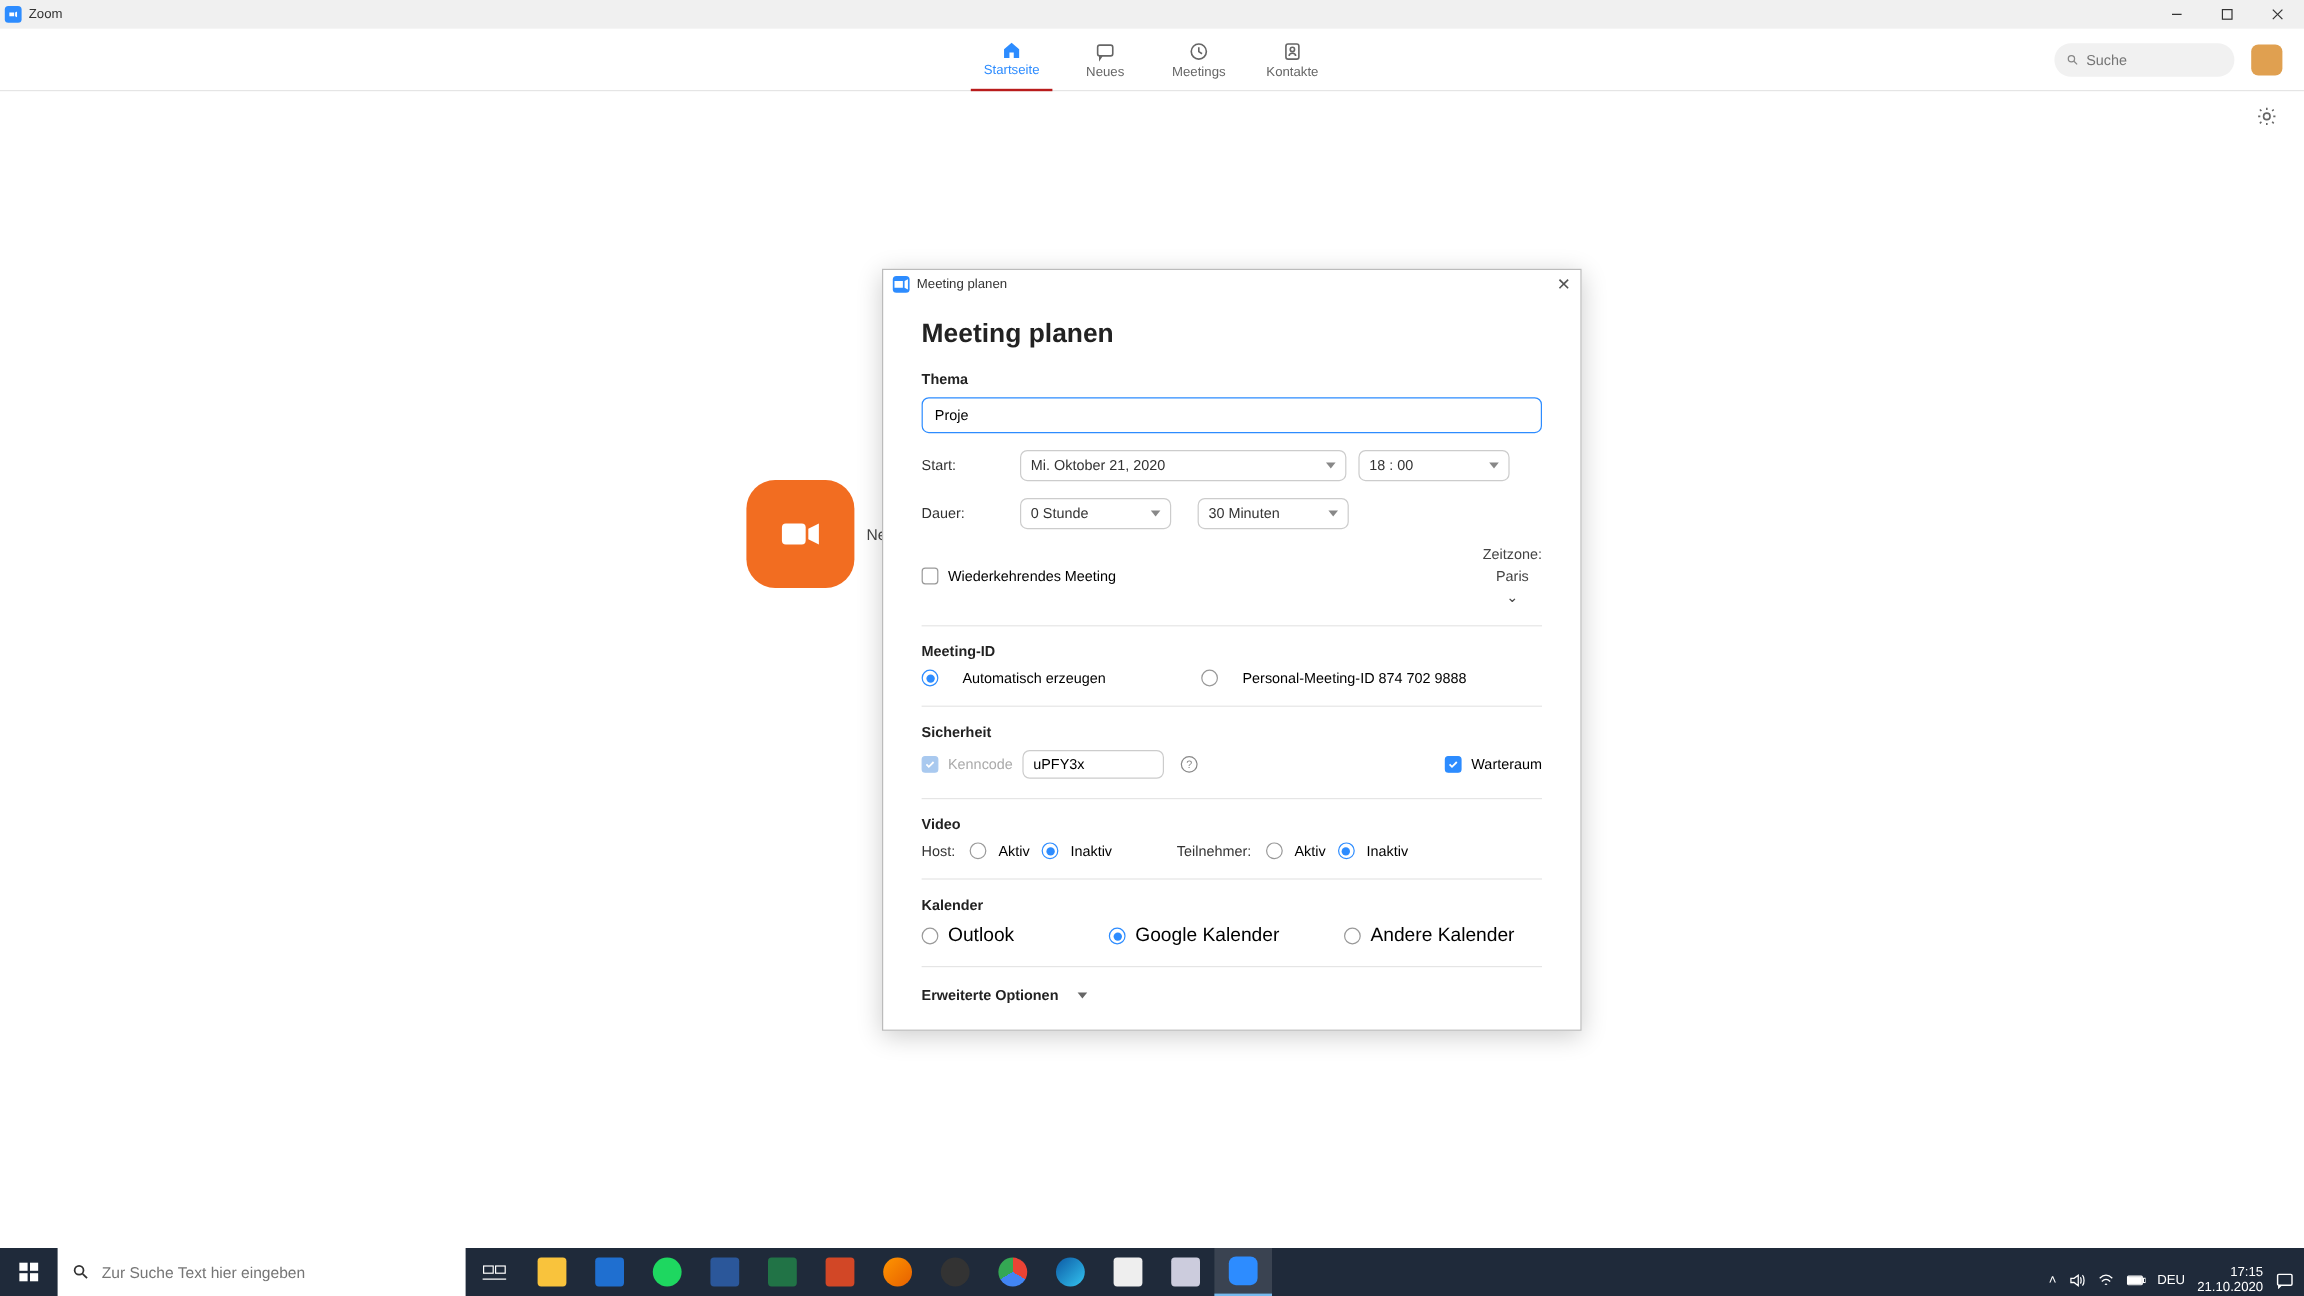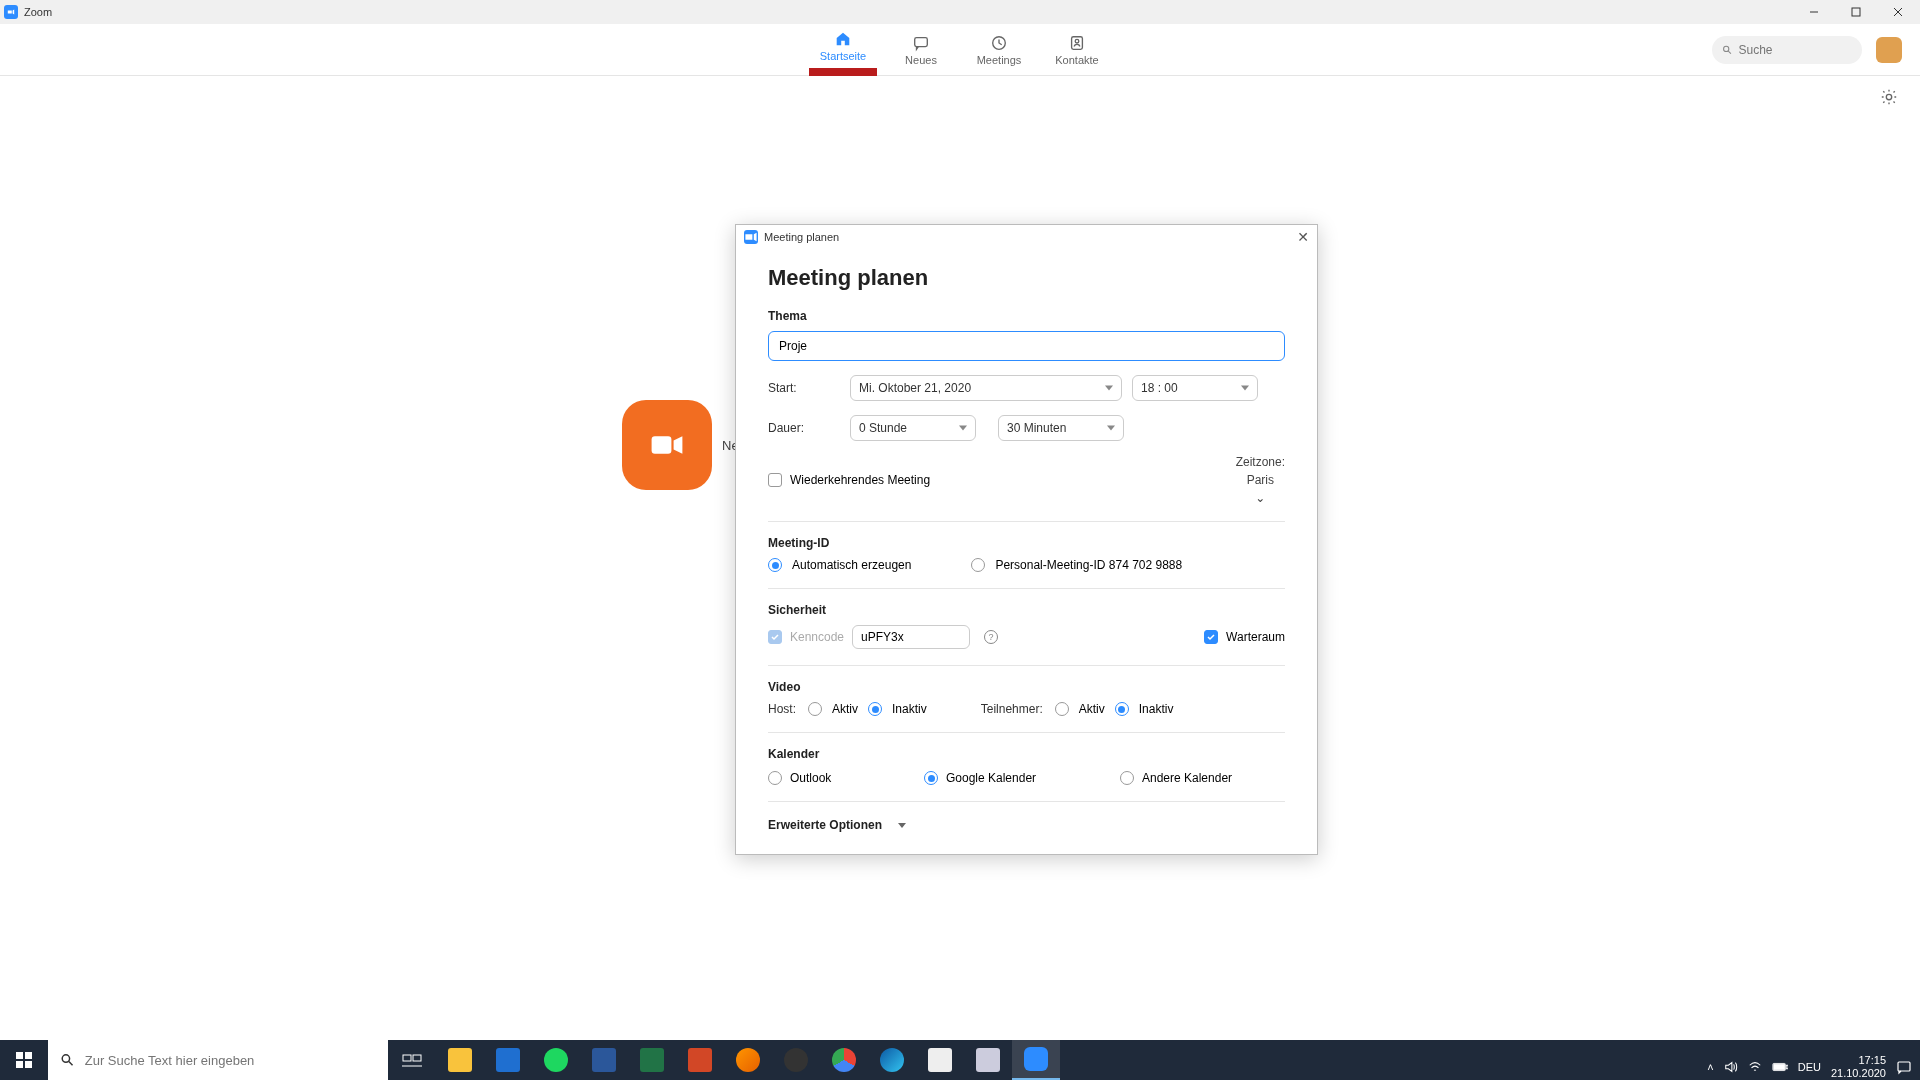--- a/index.html
+++ b/index.html
@@ -9,21 +9,21 @@
 .titlebar { height:24px; background:#f0f0f0; display:flex; align-items:center; padding:0 4px; font-size:11px; color:#333; }
 .titlebar .app-icon { width:14px; height:14px; background:#2d8cff; border-radius:3px; margin-right:6px; display:flex; align-items:center; justify-content:center; }
 .titlebar .app-icon svg { width:8px; height:8px; fill:#fff; }
 .titlebar .win-controls { margin-left:auto; display:flex; gap:18px; padding-right:6px; }
 .titlebar .win-btn { width:24px; height:16px; display:flex; align-items:center; justify-content:center; cursor:pointer; }
 
 
 .topnav { height:52px; background:#fff; border-bottom:1px solid #e5e5e5; display:flex; align-items:center; position:relative; }
 .topnav .tabs { position:absolute; left:50%; transform:translateX(-50%); display:flex; gap:10px; }
 .topnav .tab { display:flex; flex-direction:column; align-items:center; justify-content:center; width:68px; height:52px; cursor:pointer; font-size:11px; color:#666; }
-.topnav .tab.active { color:#2d8cff; border-bottom:8px solid #b91c1c; }
+.topnav .tab.active { color:#2d8cff; border-bottom:2px solid #b91c1c; }
 .topnav .tab .ico { width:20px; height:20px; margin-bottom:1px; display:flex; align-items:center; justify-content:center; }
 .topnav .right { position:absolute; right:18px; display:flex; align-items:center; gap:14px; }
 .searchbox { background:#f1f1f1; border-radius:14px; height:28px; width:150px; display:flex; align-items:center; padding:0 10px; font-size:12px; color:#888; }
 .searchbox input { border:none; background:transparent; outline:none; font-size:12px; width:100%; margin-left:6px; }
 .avatar { width:26px; height:26px; border-radius:6px; background:#e0a050; }
 
 .gear { position:absolute; right:22px; top:88px; cursor:pointer; }
 
 
 .bg-buttons { position:absolute; top:400px; left:622px; display:flex; flex-direction:column; align-items:center; gap:72px; }
@@ -49,33 +49,33 @@
 .chk-row { display:flex; align-items:center; gap:8px; margin-top:14px; font-size:12px; }
 .chk { width:14px; height:14px; border:1px solid #999; border-radius:3px; display:flex; align-items:center; justify-content:center; cursor:pointer; }
 .chk.checked { background:#2d8cff; border-color:#2d8cff; }
 .chk.disabled-checked { background:#a9c9ef; border-color:#a9c9ef; }
 .chk svg { width:10px; height:10px; }
 .zone { margin-left:auto; font-size:12px; color:#444; display:flex; align-items:center; gap:4px; cursor:pointer;flex-direction:column; }
 
 .divider { border:none; border-top:1px solid #e5e5e5; margin-top:16px; }
 
 .sect { margin-top:14px; }
-.radio-row { display:flex; align-items:center; gap:10px; font-size:12px; margin-top:8px; }
+.radio-row { display:flex; align-items:center; gap:20px; font-size:12px; margin-top:8px; }
 .radio { width:14px; height:14px; border:1.5px solid #999; border-radius:50%; display:flex; align-items:center; justify-content:center; cursor:pointer; flex-shrink:0; }
 .radio.checked { border-color:#2d8cff; }
 .radio.checked::after { content:""; width:7px; height:7px; background:#2d8cff; border-radius:50%; }
 .radio-lbl { cursor:pointer; }
 
 .passcode-input { width:118px; height:24px; border:1px solid #ccc; border-radius:6px; padding:0 8px; font-size:12px; }
 .info-icon { width:14px; height:14px; border:1px solid #888; border-radius:50%; display:flex; align-items:center; justify-content:center; font-size:9px; color:#888; margin-left:6px; cursor:pointer; }
 
 .video-row { display:flex; align-items:center; gap:10px; font-size:12px; margin-top:8px; }
 .video-row .vlbl { color:#333; margin-right:2px; }
 
-.cal-row { display:flex; align-items:center; font-size:12px; margin-top:10px; }
+.cal-row { display:flex; align-items:center; font-size:16px; margin-top:10px; }
 .cal-row .opt { display:flex; align-items:center; gap:8px; }
 
 .adv { font-size:12px; font-weight:600; color:#222; margin-top:16px; display:flex; align-items:center; gap:16px; cursor:pointer; }
 .adv .chev { width:0; height:0; border-left:4px solid transparent; border-right:4px solid transparent; border-top:5px solid #666; }
 
 .btn-row { display:flex; justify-content:flex-end; gap:12px; margin-top:20px; }
 .btn { height:30px; padding:0 18px; border-radius:8px; font-size:12px; cursor:pointer; display:flex; align-items:center; }
 .btn.primary { background:#2d8cff; color:#fff; border:none; }
 .btn.secondary { background:#fff; color:#333; border:1px solid #ccc; }
 

